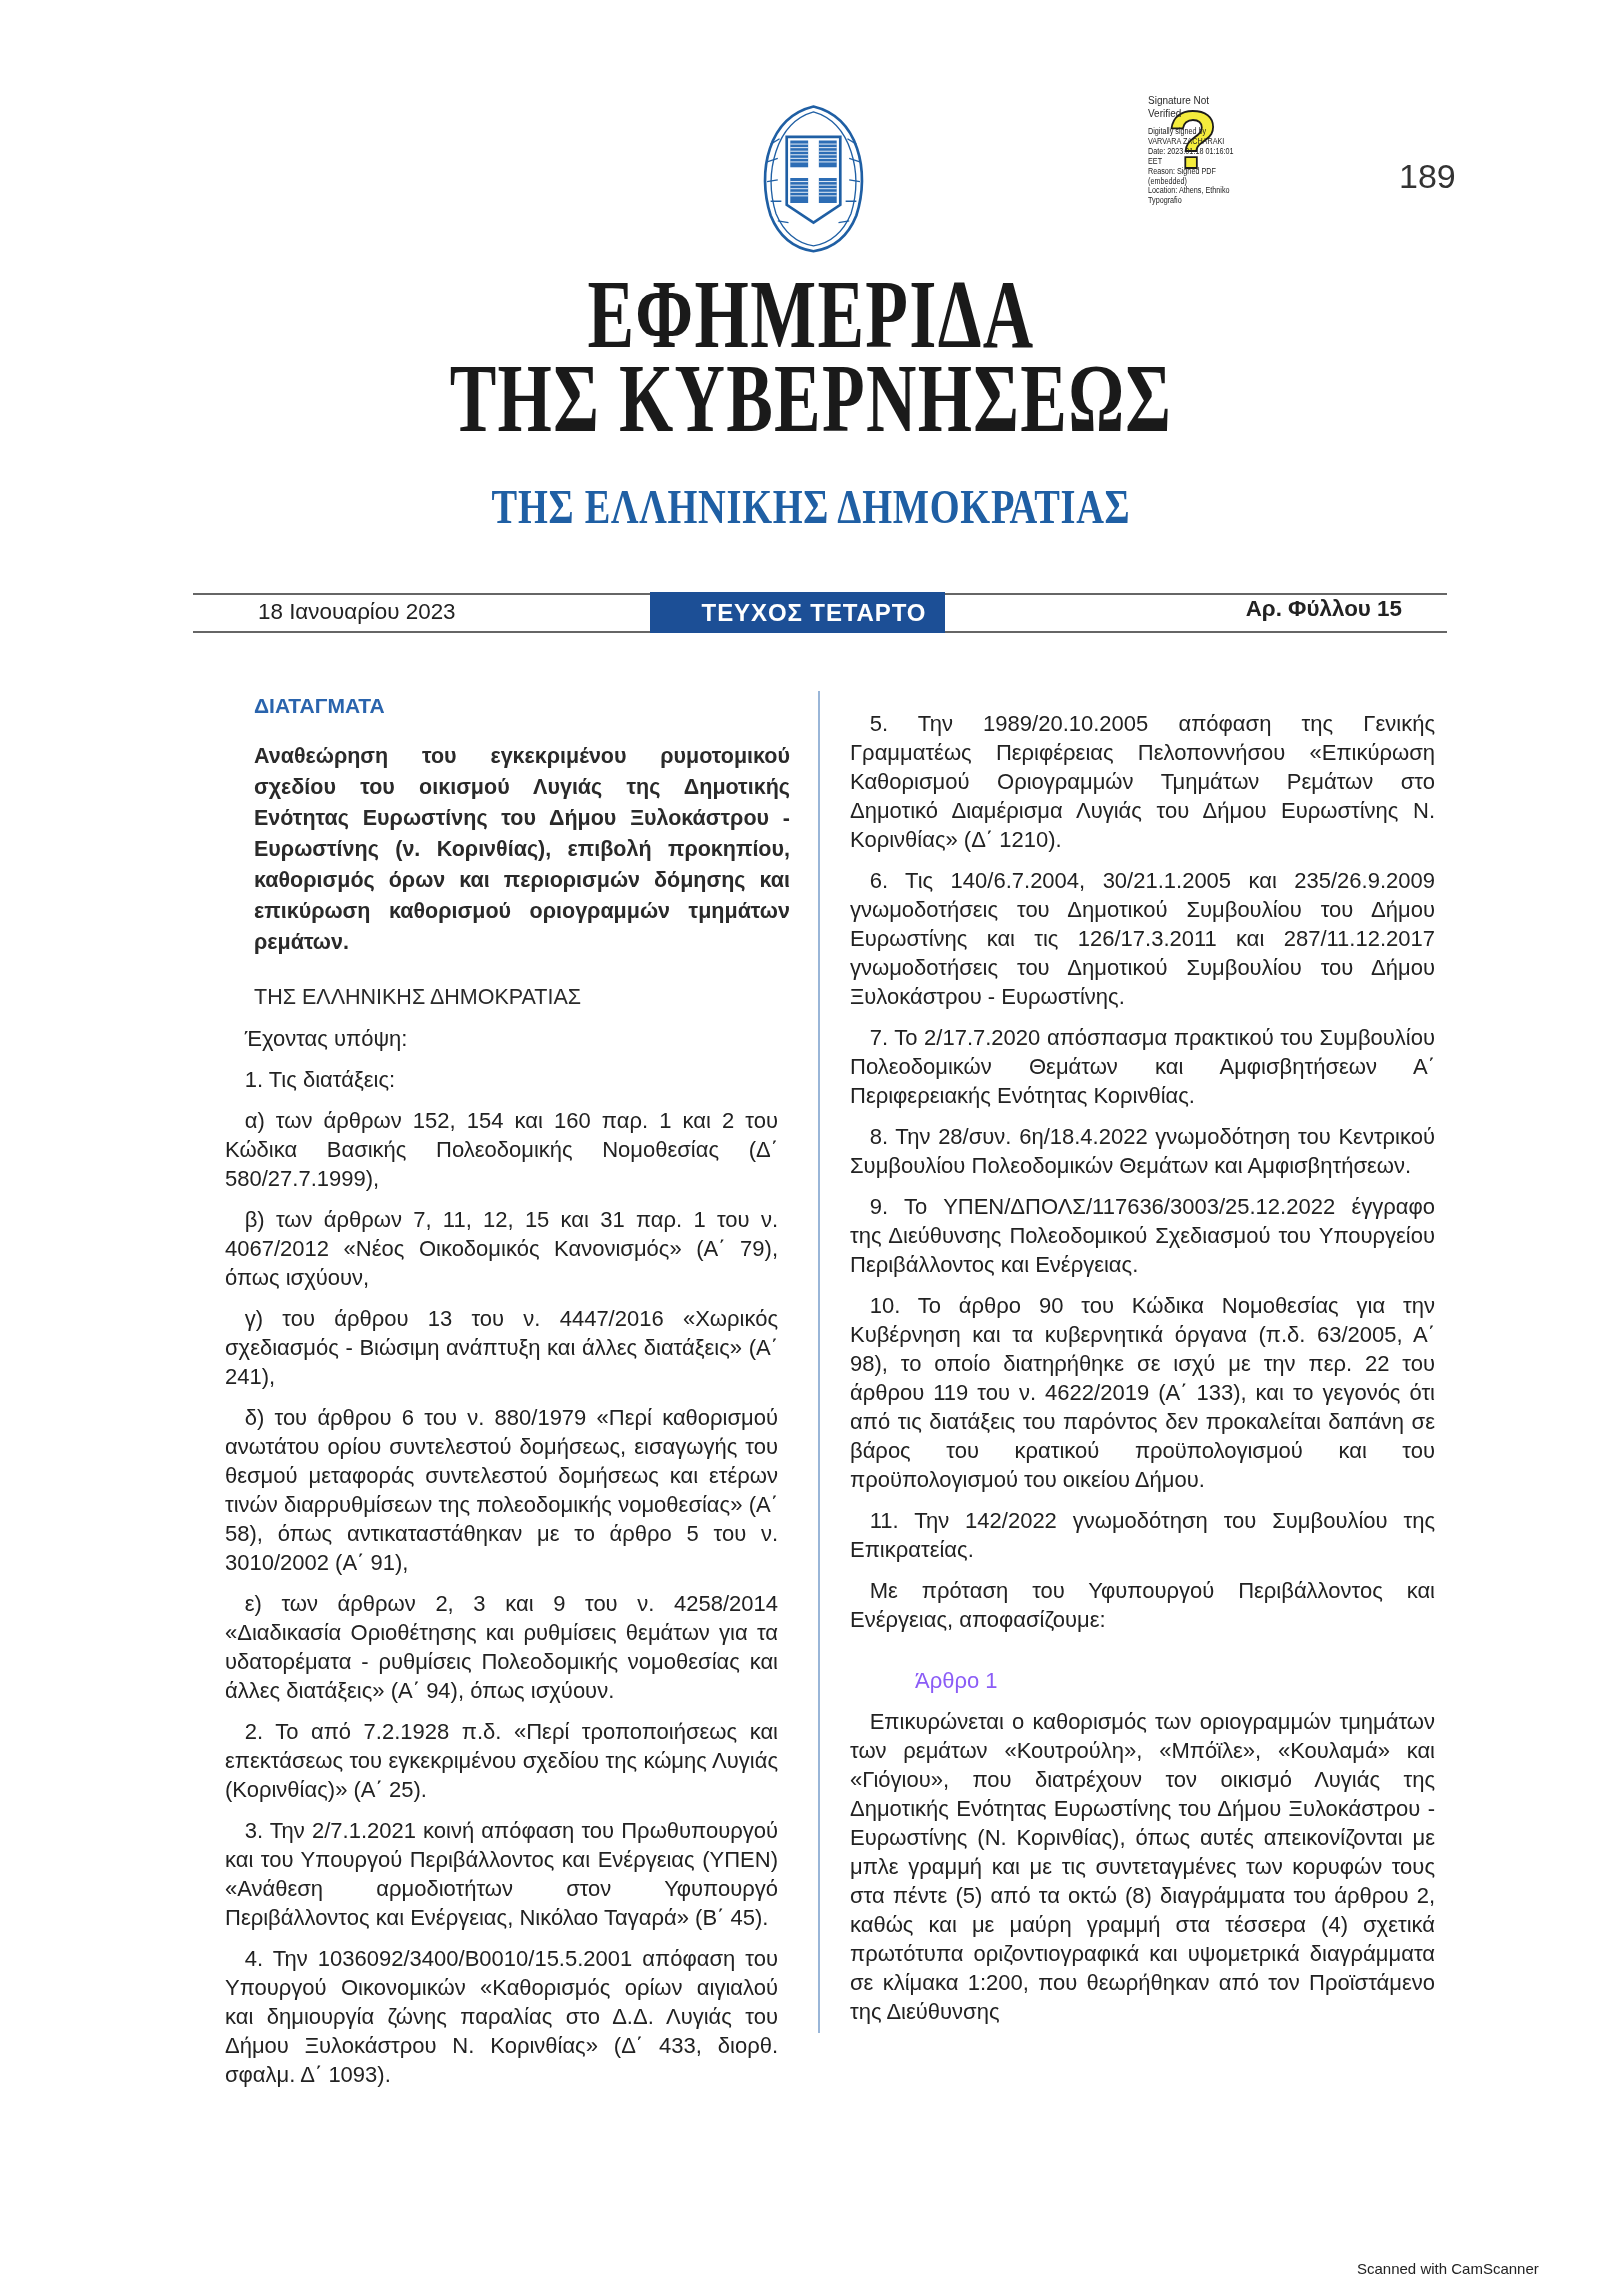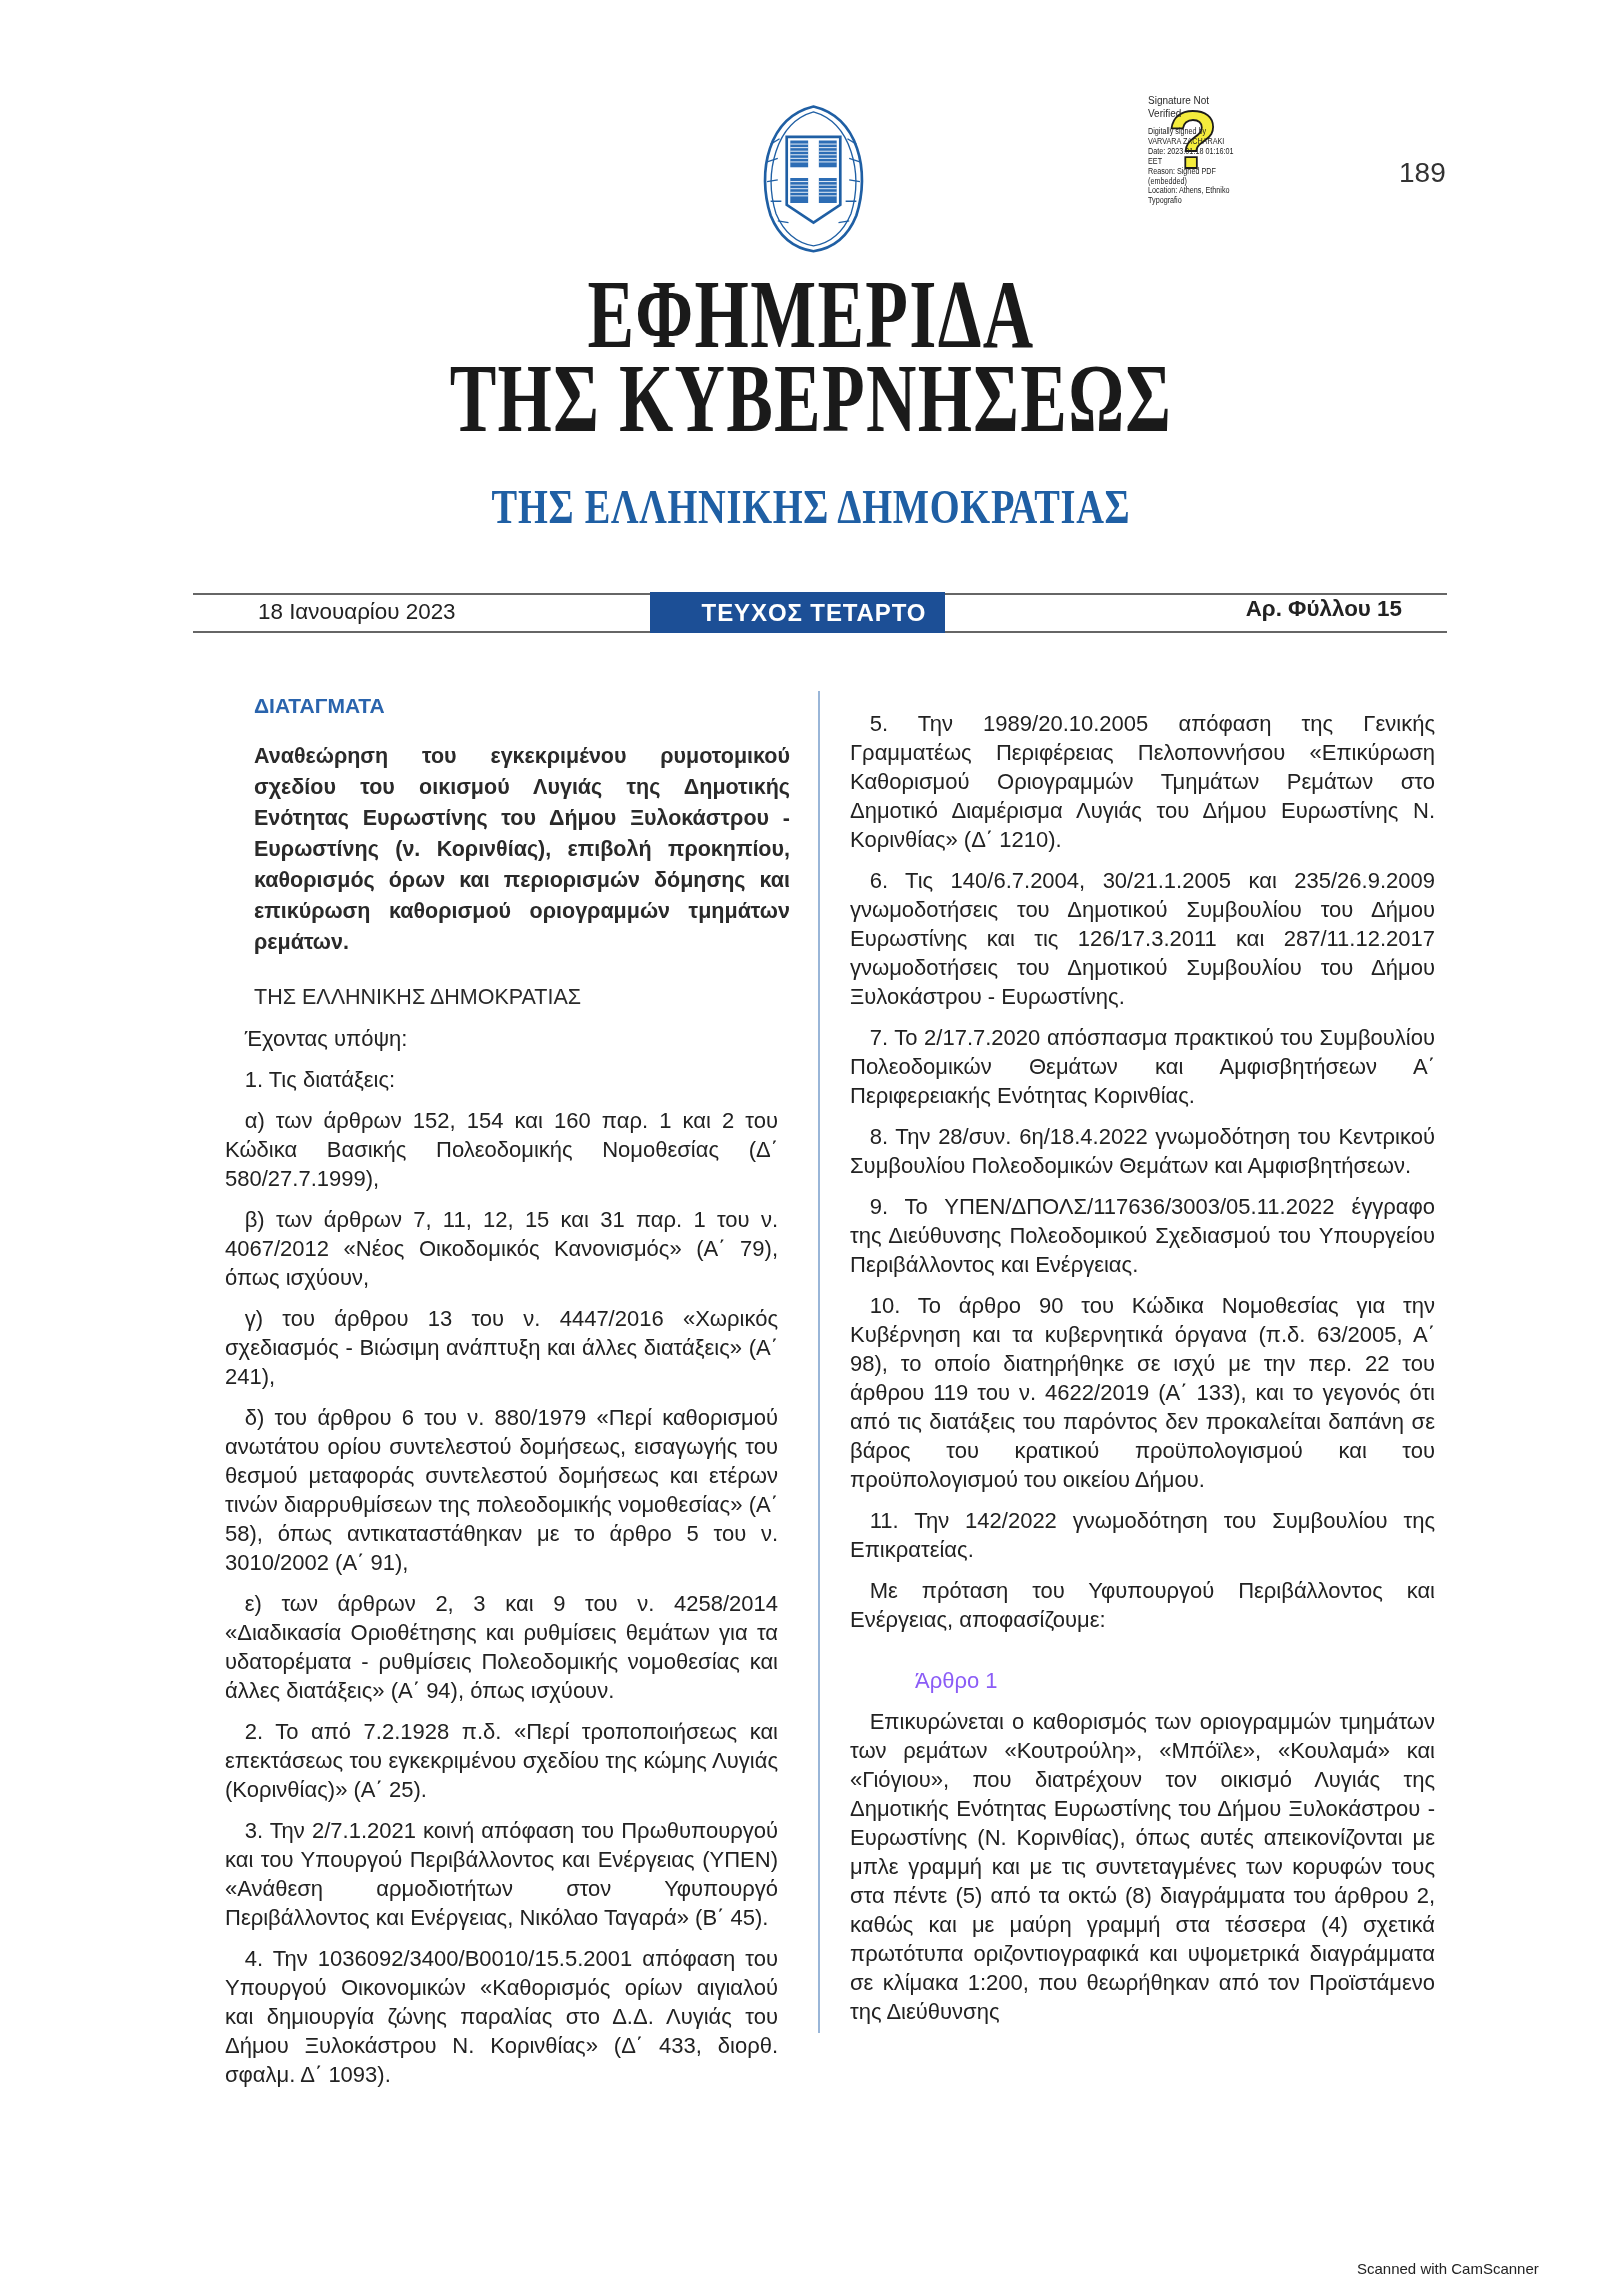--- a/index.html
+++ b/index.html
@@ -5,21 +5,21 @@
   html, body { margin: 0; padding: 0; background: #ffffff; }
   body { width: 1622px; height: 2293px; position: relative; overflow: hidden; font-family: "Liberation Sans", sans-serif; color: #1e1e1e; }
 
   .emblem { position: absolute; left: 751px; top: 99px; width: 125px; height: 158px; }
 
   .sig { position: absolute; left: 1148px; top: 95px; width: 134px; height: 125px; }
   .sig .sig-title { position: absolute; left: 0; top: 0; font-size: 10px; line-height: 12.5px; color: #2a2a2a; font-family: "Liberation Sans Narrow", "Liberation Sans", sans-serif; }
   .sig .sig-body { position: absolute; left: 0; top: 32px; font-size: 8.5px; line-height: 9.9px; color: #222; white-space: pre; font-family: "Liberation Sans", sans-serif; transform: scaleX(0.85); transform-origin: left top; }
   .sig .qmark { position: absolute; left: 19.7px; top: 3.6px; font-size: 82px; line-height: 82px; font-weight: bold; color: #f4ec3c; -webkit-text-stroke: 1.8px #1b1b1b; font-family: "Liberation Sans", sans-serif; }
 
-  .page-number { position: absolute; left: 1399px; top: 157px; font-size: 28px; color: #333; font-family: "Liberation Sans", sans-serif; }
+  .page-number { position: absolute; left: 1399px; top: 157px; font-size: 34px; color: #333; font-family: "Liberation Sans", sans-serif; }
 
   .mast-1, .mast-2 { position: absolute; left: 0; width: 1622px; text-align: center; font-family: "Liberation Serif", serif; font-weight: bold; color: #1a1a1a; transform: scaleX(0.72); transform-origin: center; letter-spacing: 1.8px; }
   .mast-1 { top: 265px; font-size: 97px; line-height: 99px; }
   .mast-2 { top: 349px; font-size: 97px; line-height: 99px; }
   .mast-3 { position: absolute; left: 0; width: 1622px; top: 482px; text-align: center; font-family: "Liberation Serif", serif; font-weight: bold; color: #1f5fa4; font-size: 48px; line-height: 50px; transform: scaleX(0.8); transform-origin: center; letter-spacing: 0.9px; }
 
   .issue-bar { position: absolute; left: 193px; top: 593px; width: 1254px; height: 36px; border-top: 2.7px solid #666; border-bottom: 2.7px solid #666; }
   .issue-date { position: absolute; left: 65px; top: 3.6px; font-size: 22.4px; color: #222; }
   .issue-series { position: absolute; left: 457px; top: -2.7px; width: 262px; height: 41px; background: #1c4f96; color: #fff; font-size: 24px; line-height: 41px; text-align: center; letter-spacing: 0.9px; font-weight: bold; padding-left: 33px; }
   .issue-sheet { position: absolute; right: 45px; top: 1px; font-size: 22.4px; color: #222; font-weight: bold; }
@@ -106,21 +106,21 @@
   <p class="para">2. Το από 7.2.1928 π.δ. «Περί τροποποιήσεως και επεκτάσεως του εγκεκριμένου σχεδίου της κώμης Λυγιάς (Κορινθίας)» (Α΄ 25).</p>
   <p class="para">3. Την 2/7.1.2021 κοινή απόφαση του Πρωθυπουργού και του Υπουργού Περιβάλλοντος και Ενέργειας (ΥΠΕΝ) «Ανάθεση αρμοδιοτήτων στον Υφυπουργό Περιβάλλοντος και Ενέργειας, Νικόλαο Ταγαρά» (Β΄ 45).</p>
   <p class="para">4. Την 1036092/3400/Β0010/15.5.2001 απόφαση του Υπουργού Οικονομικών «Καθορισμός ορίων αιγιαλού και δημιουργία ζώνης παραλίας στο Δ.Δ. Λυγιάς του Δήμου Ξυλοκάστρου Ν. Κορινθίας» (Δ΄ 433, διορθ. σφαλμ. Δ΄ 1093).</p>
 </div>
 
 <div class="col-right">
   <p class="para">5. Την 1989/20.10.2005 απόφαση της Γενικής Γραμματέως Περιφέρειας Πελοποννήσου «Επικύρωση Καθορισμού Οριογραμμών Τμημάτων Ρεμάτων στο Δημοτικό Διαμέρισμα Λυγιάς του Δήμου Ευρωστίνης Ν. Κορινθίας» (Δ΄ 1210).</p>
   <p class="para">6. Τις 140/6.7.2004, 30/21.1.2005 και 235/26.9.2009 γνωμοδοτήσεις του Δημοτικού Συμβουλίου του Δήμου Ευρωστίνης και τις 126/17.3.2011 και 287/11.12.2017 γνωμοδοτήσεις του Δημοτικού Συμβουλίου του Δήμου Ξυλοκάστρου - Ευρωστίνης.</p>
   <p class="para">7. Το 2/17.7.2020 απόσπασμα πρακτικού του Συμβουλίου Πολεοδομικών Θεμάτων και Αμφισβητήσεων Α΄ Περιφερειακής Ενότητας Κορινθίας.</p>
   <p class="para">8. Την 28/συν. 6η/18.4.2022 γνωμοδότηση του Κεντρικού Συμβουλίου Πολεοδομικών Θεμάτων και Αμφισβητήσεων.</p>
-  <p class="para">9. Το ΥΠΕΝ/ΔΠΟΛΣ/117636/3003/05.11.2022 έγγραφο της Διεύθυνσης Πολεοδομικού Σχεδιασμού του Υπουργείου Περιβάλλοντος και Ενέργειας.</p>
+  <p class="para">9. Το ΥΠΕΝ/ΔΠΟΛΣ/117636/3003/25.12.2022 έγγραφο της Διεύθυνσης Πολεοδομικού Σχεδιασμού του Υπουργείου Περιβάλλοντος και Ενέργειας.</p>
   <p class="para">10. Το άρθρο 90 του Κώδικα Νομοθεσίας για την Κυβέρνηση και τα κυβερνητικά όργανα (π.δ. 63/2005, Α΄ 98), το οποίο διατηρήθηκε σε ισχύ με την περ. 22 του άρθρου 119 του ν. 4622/2019 (Α΄ 133), και το γεγονός ότι από τις διατάξεις του παρόντος δεν προκαλείται δαπάνη σε βάρος του κρατικού προϋπολογισμού και του προϋπολογισμού του οικείου Δήμου.</p>
   <p class="para">11. Την 142/2022 γνωμοδότηση του Συμβουλίου της Επικρατείας.</p>
   <p class="para">Με πρόταση του Υφυπουργού Περιβάλλοντος και Ενέργειας, αποφασίζουμε:</p>
   <div class="article-heading">Άρθρο 1</div>
   <p class="para">Επικυρώνεται ο καθορισμός των οριογραμμών τμημάτων των ρεμάτων «Κουτρούλη», «Μπόϊλε», «Κουλαμά» και «Γιόγιου», που διατρέχουν τον οικισμό Λυγιάς της Δημοτικής Ενότητας Ευρωστίνης του Δήμου Ξυλοκάστρου - Ευρωστίνης (Ν. Κορινθίας), όπως αυτές απεικονίζονται με μπλε γραμμή και με τις συντεταγμένες των κορυφών τους στα πέντε (5) από τα οκτώ (8) διαγράμματα του άρθρου 2, καθώς και με μαύρη γραμμή στα τέσσερα (4) σχετικά πρωτότυπα οριζοντιογραφικά και υψομετρικά διαγράμματα σε κλίμακα 1:200, που θεωρήθηκαν από τον Προϊστάμενο της Διεύθυνσης</p>
 </div>
 
 <div class="scanner-mark">Scanned with CamScanner</div>
 
 

